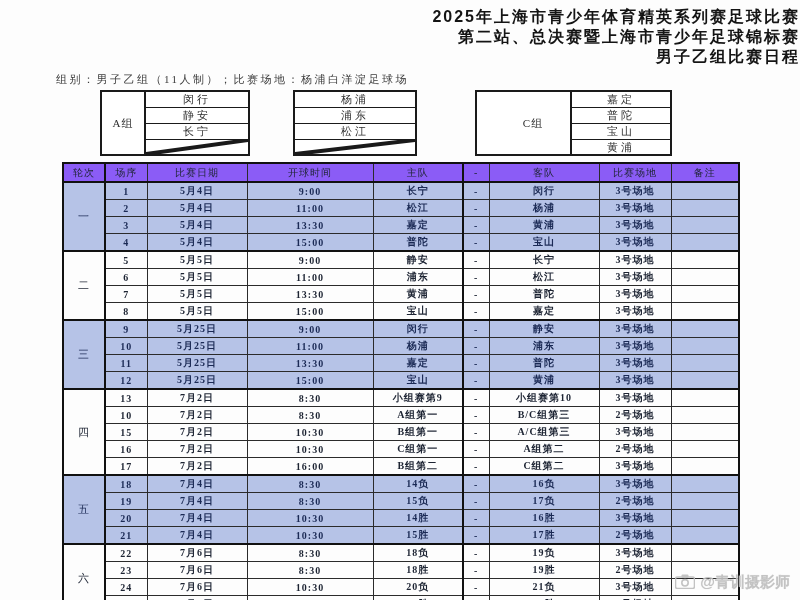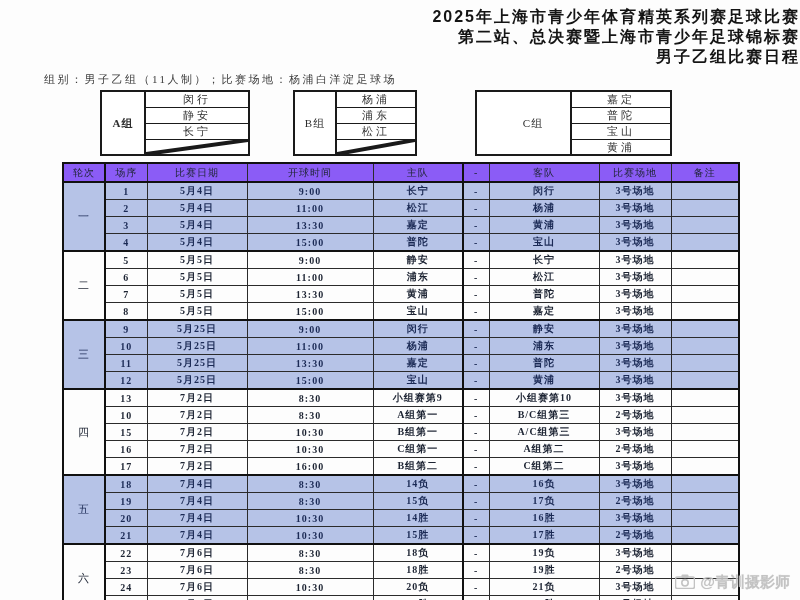--- a/index.html
+++ b/index.html
@@ -10,36 +10,36 @@
     color:#1d2433;
   }
   
   .titles{
     text-align:right;padding-top:7px;
     font-family:"Liberation Sans","DejaVu Sans",sans-serif;
     font-weight:bold;font-size:16px;line-height:20px;
     letter-spacing:2px;color:#141414;
   }
   .meta{
-    margin:5px 0 0 44px;font-size:11px;letter-spacing:2.5px;color:#3c3c3c;
+    margin:5px 0 0 56px;font-size:11px;letter-spacing:2.5px;color:#3c3c3c;
   }
   
   .groups{position:relative;height:68px;margin-top:3px;}
   .group-box{
     position:absolute;top:0;height:66px;display:flex;
     border:2px solid #1a1a1a;box-sizing:border-box;background:#fff;
   }
   .g0{left:100px;width:150px;}
   .g1{left:293px;width:124px;}
   .g2{left:475px;width:197px;}
   .group-label{
     display:flex;align-items:center;justify-content:center;
     border-right:2px solid #1a1a1a;font-size:11px;letter-spacing:1px;color:#2e2e2e;
   }
-  .g0 .group-label{width:42px;font-weight:bold;}
+  .g0 .group-label{width:42px;}
   .g1 .group-label{width:40px;}
   .g2 .group-label{width:74px;padding-left:19px;}
   .group-teams{flex:1;display:flex;flex-direction:column;}
   .group-team{
     flex:1;display:flex;align-items:center;justify-content:center;
     border-bottom:1.5px solid #1a1a1a;
     font-size:11px;letter-spacing:3px;color:#2e2e2e;position:relative;
   }
   .group-team:last-child{border-bottom:none;}
   .group-team svg{position:absolute;left:0;top:0;width:100%;height:100%;}
@@ -89,21 +89,20 @@
         <div class="group-team">静安</div>
         <div class="group-team">长宁</div>
         <div class="group-team">
           <svg preserveAspectRatio="none" viewBox="0 0 100 100">
             <line x1="0" y1="100" x2="100" y2="0" stroke="#1a1a1a" stroke-width="4" vector-effect="non-scaling-stroke"></line>
           </svg>
         </div>
       </div>
     </div>
     <div class="group-box g1">
-      <div class="group-label">B组</div>
       <div class="group-teams">
         <div class="group-team">杨浦</div>
         <div class="group-team">浦东</div>
         <div class="group-team">松江</div>
         <div class="group-team">
           <svg preserveAspectRatio="none" viewBox="0 0 100 100">
             <line x1="0" y1="100" x2="100" y2="0" stroke="#1a1a1a" stroke-width="4" vector-effect="non-scaling-stroke"></line>
           </svg>
         </div>
       </div>

